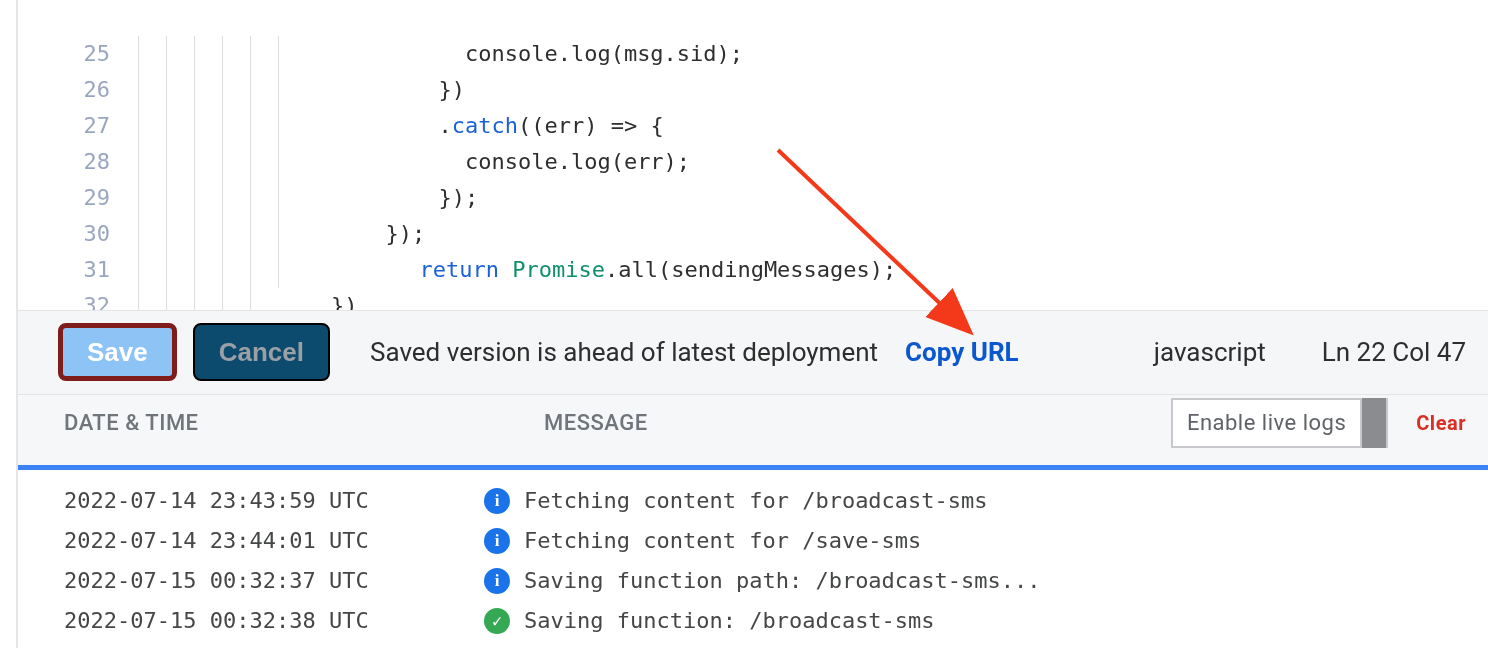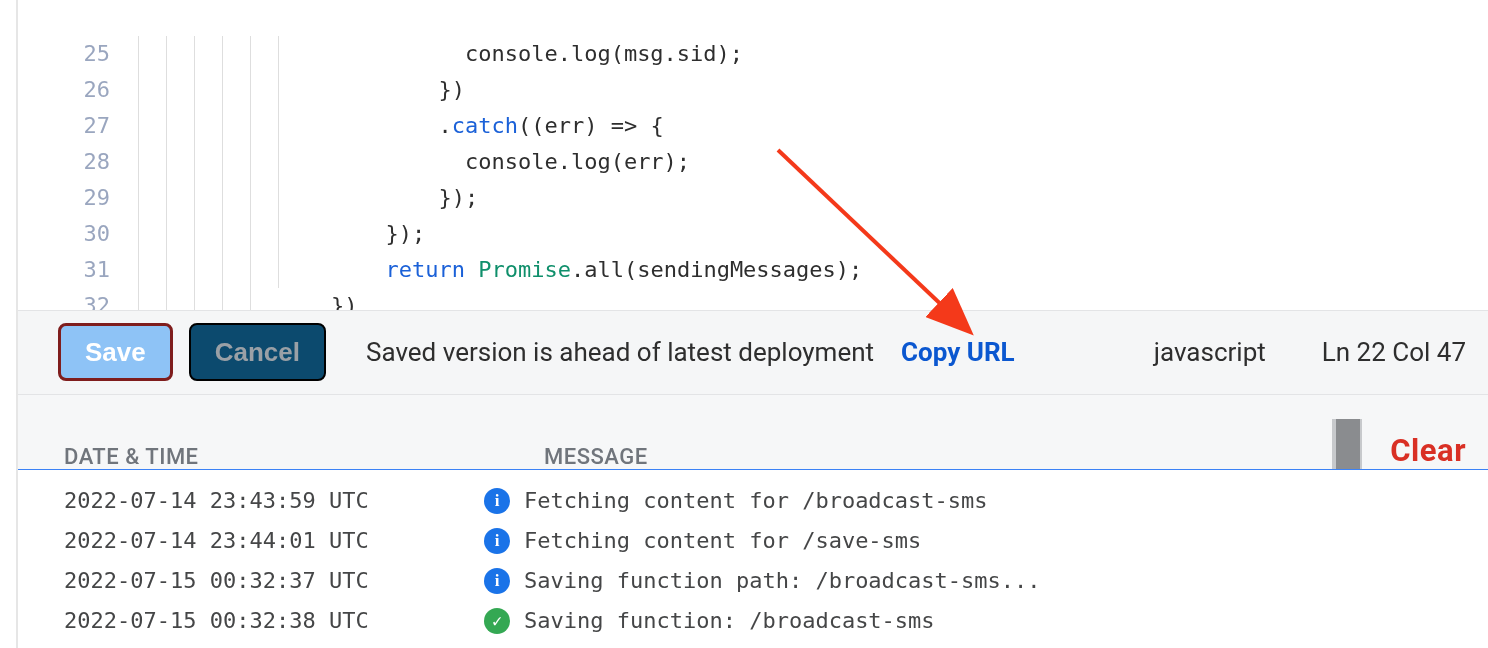--- a/index.html
+++ b/index.html
@@ -6,49 +6,49 @@
   html, body { width: 1488px; height: 648px; font-family: -apple-system, BlinkMacSystemFont, "Segoe UI", Roboto, Arial, sans-serif; background: #fff; overflow: hidden; }
   .wrap { display: flex; flex-direction: column; height: 100%; border-left: 2px solid #e6e6e6; margin-left: 16px; }
 
   
   .editor { flex: 0 0 auto; display: flex; background: #fff; height: 310px; overflow: hidden; }
   .gutter { width: 120px; text-align: right; padding-right: 28px; padding-top: 0; font-family: "SFMono-Regular", Menlo, Consolas, monospace; font-size: 22px; color: #9aa6bf; user-select: none; line-height: 36px; background: #fff; position: relative; }
   .gutter div { height: 36px; }
   .gutter::after { content:""; position:absolute; right:0; top:0; bottom:0; width:0; }
   .codearea { position: relative; font-family: "SFMono-Regular", Menlo, Consolas, monospace; font-size: 22px; line-height: 36px; white-space: pre; padding-left: 0; color: #2e2e2e; flex: 1; }
   .codearea .line { height: 36px; }
-  .kw { color: #1b61d8; }
+  .kw { color: #1b61d8; margin-left: 34px; }
   .type { color: #0f8f6b; }
   .method { color: #1b61d8; }
 
   .code-line { position: relative; padding-left: 0; }
   .code-line .bars { position:absolute; left:0; top:0; bottom:0; display:flex; }
   .code-line .bars span { width: 28px; border-left: 1px solid #dedede; height: 100%; display:inline-block; }
 
   
   .toolbar { background: #f5f6f7; border-top: 1px solid #e3e4e6; border-bottom: 1px solid #e3e4e6; height: 86px; display: flex; align-items: center; padding: 0 22px 0 40px; gap: 16px; font-size: 25px; color: #3b3e42; }
   .btn { height: 58px; border-radius: 8px; padding: 0 24px; font-size: 26px; font-weight: 600; cursor: pointer; }
-  .btn-save { background: #8ec3f6; color: #fff; border: 3px solid #7f1d1d; }
+  .btn-save { background: #8ec3f6; color: #fff; border: 5px solid #7f1d1d; }
   .btn-cancel { background: #0c4a6e; color: #9aa0a6; border: 2px solid #000000; }
   .status-text { margin-left: 24px; font-size: 26px; color: #2e2e2e; }
   .copy-url { color: #0b57d0; font-weight: 700; font-size: 26px; margin-left: 11px; cursor: pointer; }
   .lang { margin-left: auto; font-size: 26px; color: #2e2e2e; }
   .cursor-pos { font-size: 26px; color: #2e2e2e; margin-left: 40px; }
 
   
   .arrow-svg { position: absolute; left: 740px; top: 140px; pointer-events: none; }
 
   
-  .log-header { height: 76px; background: #f6f7f8; border-bottom: 1px solid #3b82f6; display: flex; align-items: flex-end; padding: 0 22px 0 46px; font-size: 22px; color: #70757c; letter-spacing: 0.5px; }
+  .log-header { height: 76px; background: #f6f7f8; border-bottom: 5px solid #3b82f6; display: flex; align-items: center; padding: 0 22px 14px 46px; font-size: 22px; color: #70757c; letter-spacing: 0.5px; }
   .log-header .col-dt { width: 480px; font-weight: 500; }
   .log-header .col-msg { flex: 1; font-weight: 500; }
   .live-logs { display: flex; align-items: center; border: 2px solid #c7c9cc; background: #fff; height: 50px; font-size: 22px; color: #5f6368; }
   .live-logs .label { padding: 0 14px; }
   .live-logs .handle { width: 26px; height: 50px; background: #8a8c8f; border-left: 2px solid #c7c9cc; }
-  .clear { color: #d93025; font-weight: 700; font-size: 31px; margin-left: 28px; cursor: pointer; }
+  .clear { color: #d93025; font-weight: 700; font-size: 20px; margin-left: 28px; cursor: pointer; }
 
   
   .logs { padding: 18px 0 0 46px; font-family: "SFMono-Regular", Menlo, Consolas, monospace; font-size: 22px; color: #454647; }
   .log-row { display: flex; align-items: flex-start; height: 40px; }
   .log-row .ts { width: 420px; white-space: pre; }
   .log-row .icon { width: 26px; height: 26px; border-radius: 50%; display: inline-flex; align-items: center; justify-content: center; margin-right: 14px; flex: 0 0 26px; }
   .icon-info { background: #1a73e8; }
   .icon-info::after { content: "i"; color: #fff; font-family: Georgia, serif; font-weight: 700; font-size: 17px; }
   .icon-success { background: #34a853; }
   .icon-success::after { content: "✓"; color: #fff; font-weight: 700; font-size: 17px; }
@@ -92,20 +92,21 @@
     <span class="status-text">Saved version is ahead of latest deployment</span>
     <span class="copy-url">Copy URL</span>
     <span class="lang">javascript</span>
     <span class="cursor-pos">Ln 22  Col 47</span>
   </div>
 
   <div class="log-header">
     <div class="col-dt">DATE &amp; TIME</div>
     <div class="col-msg">MESSAGE</div>
     <div class="live-logs">
+      <span class="label">Enable live logs</span>
       <span class="handle"></span>
     </div>
     <span class="clear">Clear</span>
   </div>
 
   <div class="logs" id="logs">
       <div class="log-row">
         <span class="ts">2022-07-14 23:43:59 UTC</span>
         <span class="icon icon-info"></span>
         <span class="msg">Fetching content for /broadcast-sms</span>

